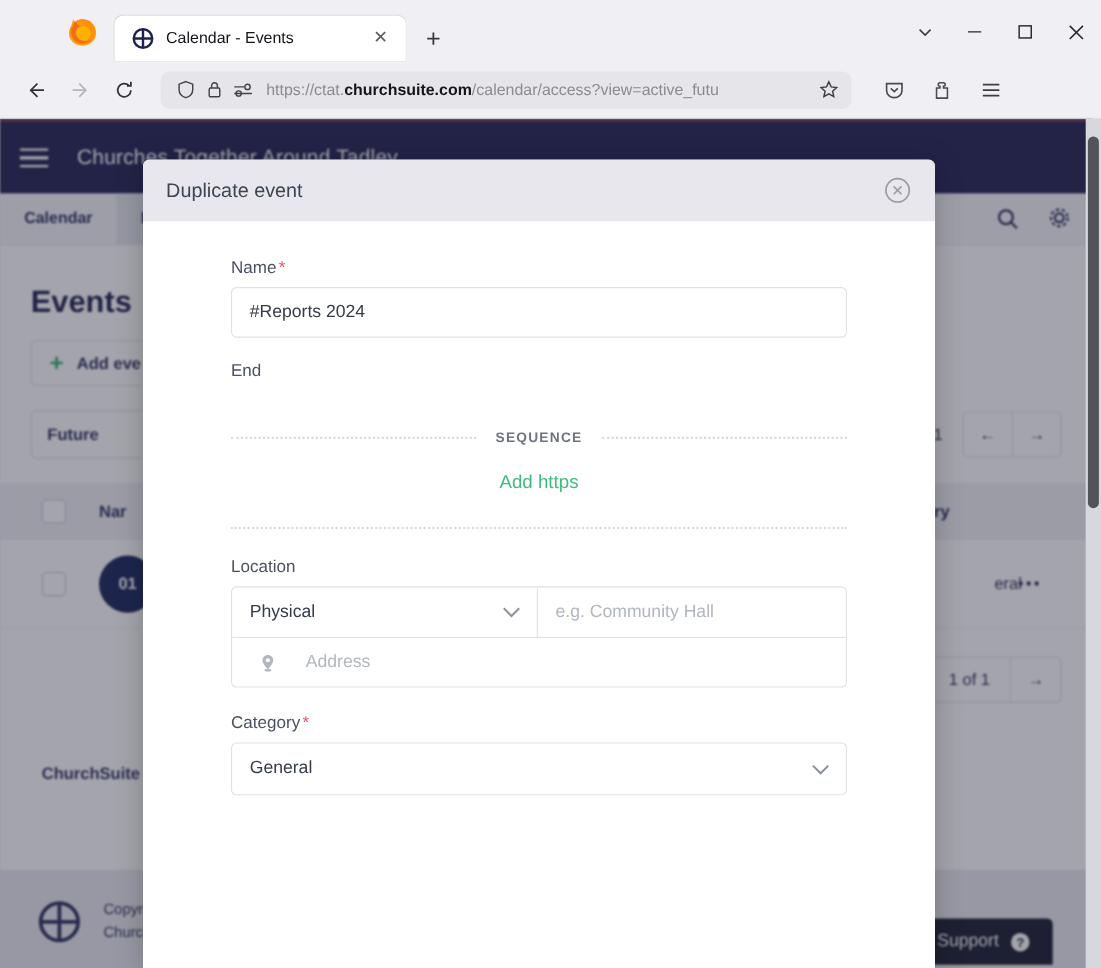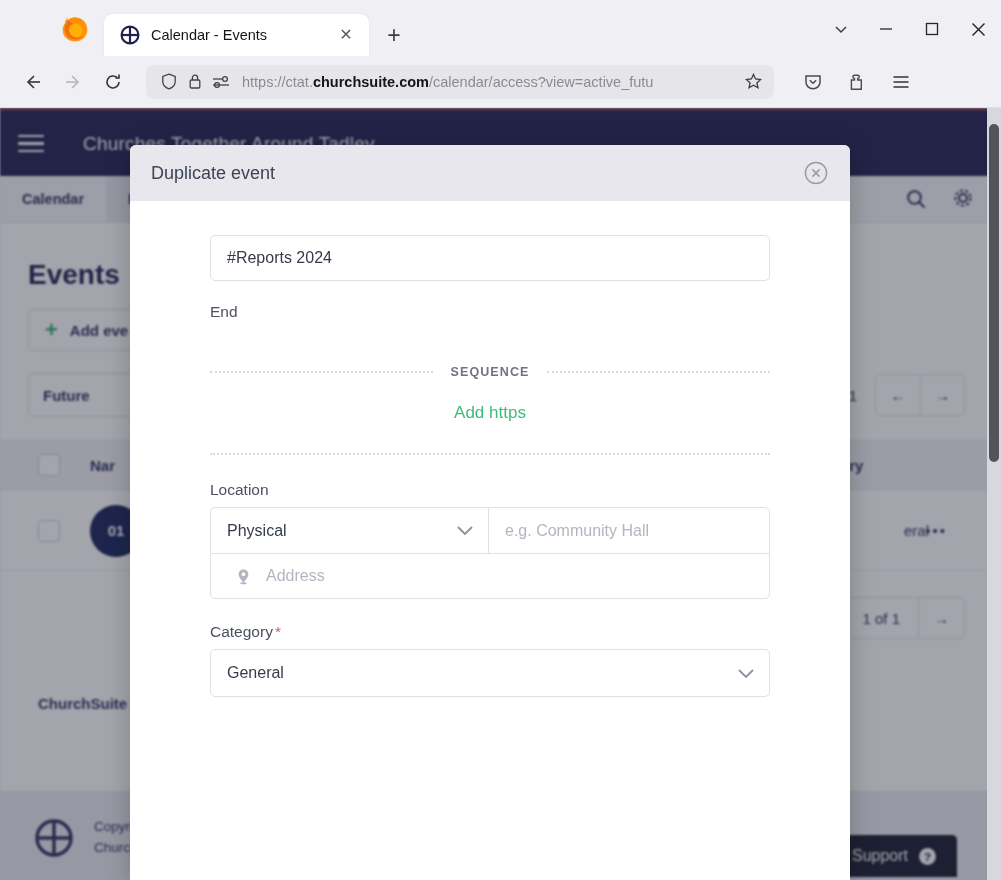--- a/index.html
+++ b/index.html
@@ -94,21 +94,20 @@
   
   .page {
     position: absolute; left: 0; top: 108px; width: 1001px; height: 772px;
     overflow: hidden; background: #eceef2;
   }
   .page-inner { filter: blur(0.9px); }
   .cs-topbar {
     position: absolute; left: 0; top: 0; width: 993px; height: 68px;
     background: #1f2251; display: flex; align-items: center;
     border-top: 3px solid #6b2f45;
-    gap: 13px;
   }
   .cs-burger { margin-left: 18px; width: 26px; }
   .cs-burger i { display: block; height: 2.6px; background: #fff; margin: 5px 0; border-radius: 1px; }
   .cs-orgname {
     margin-left: 26px; color: #ffffff; font-size: 19px; letter-spacing: .2px;
   }
   .cs-navrow {
     position: absolute; left: 0; top: 68px; width: 993px; height: 47px;
     background: #f4f5f8; display: flex; align-items: center;
     border-bottom: 1px solid #e2e4ea;
@@ -282,21 +281,21 @@
     width: 278px; display: flex; align-items: center; padding: 0 14px 0 16px;
     font-size: 16px; color: #353b49; border-right: 1px solid #dfe1e6; text-align: center;
   }
   .loc-type .chev { margin-left: auto; color: #8b919d; }
   .loc-name {
     flex: 1 1 auto; display: flex; align-items: center; padding: 0 16px;
     font-size: 16px; color: #b2b6bf;
   }
   .loc-addr {
     height: 45px; border-top: 1px solid #dfe1e6; display: flex; align-items: center;
-    padding: 0 16px; font-size: 16px; color: #b2b6bf; gap: 14px;
+    padding: 0 16px; font-size: 16px; color: #b2b6bf; gap: 26px;
   }
   .pin-ico { width: 17px; height: 17px; color: #b2b6bf; flex: 0 0 17px; margin-left: 8px; }
   .cat-label { margin-top: 24px; }
   svg { display: block; }
 </style>
 </head>
 <body>
 
 <div id="root">
 
@@ -533,20 +532,23 @@
         <svg width="26" height="26" viewBox="0 0 26 26">
             <circle cx="13" cy="13" r="10.6" fill="none" stroke="#9b9ba4" stroke-width="1.5"></circle>
             <line x1="9.4" y1="9.4" x2="16.6" y2="16.6" stroke="#9b9ba4" stroke-width="1.5"></line>
             <line x1="16.6" y1="9.4" x2="9.4" y2="16.6" stroke="#9b9ba4" stroke-width="1.5"></line>
           </svg>
       </span>
     </div>
 
     <div class="modal-body">
 
+      <label class="fld-label">
+        <span>Name</span><span class="req">*</span>
+      </label>
       <div class="input">#Reports 2024</div>
 
       <div class="row-dates">
 
         <div class="col-date">
           <label class="fld-label">End</label>
         </div>
       </div>
 
       <div class="divider">

